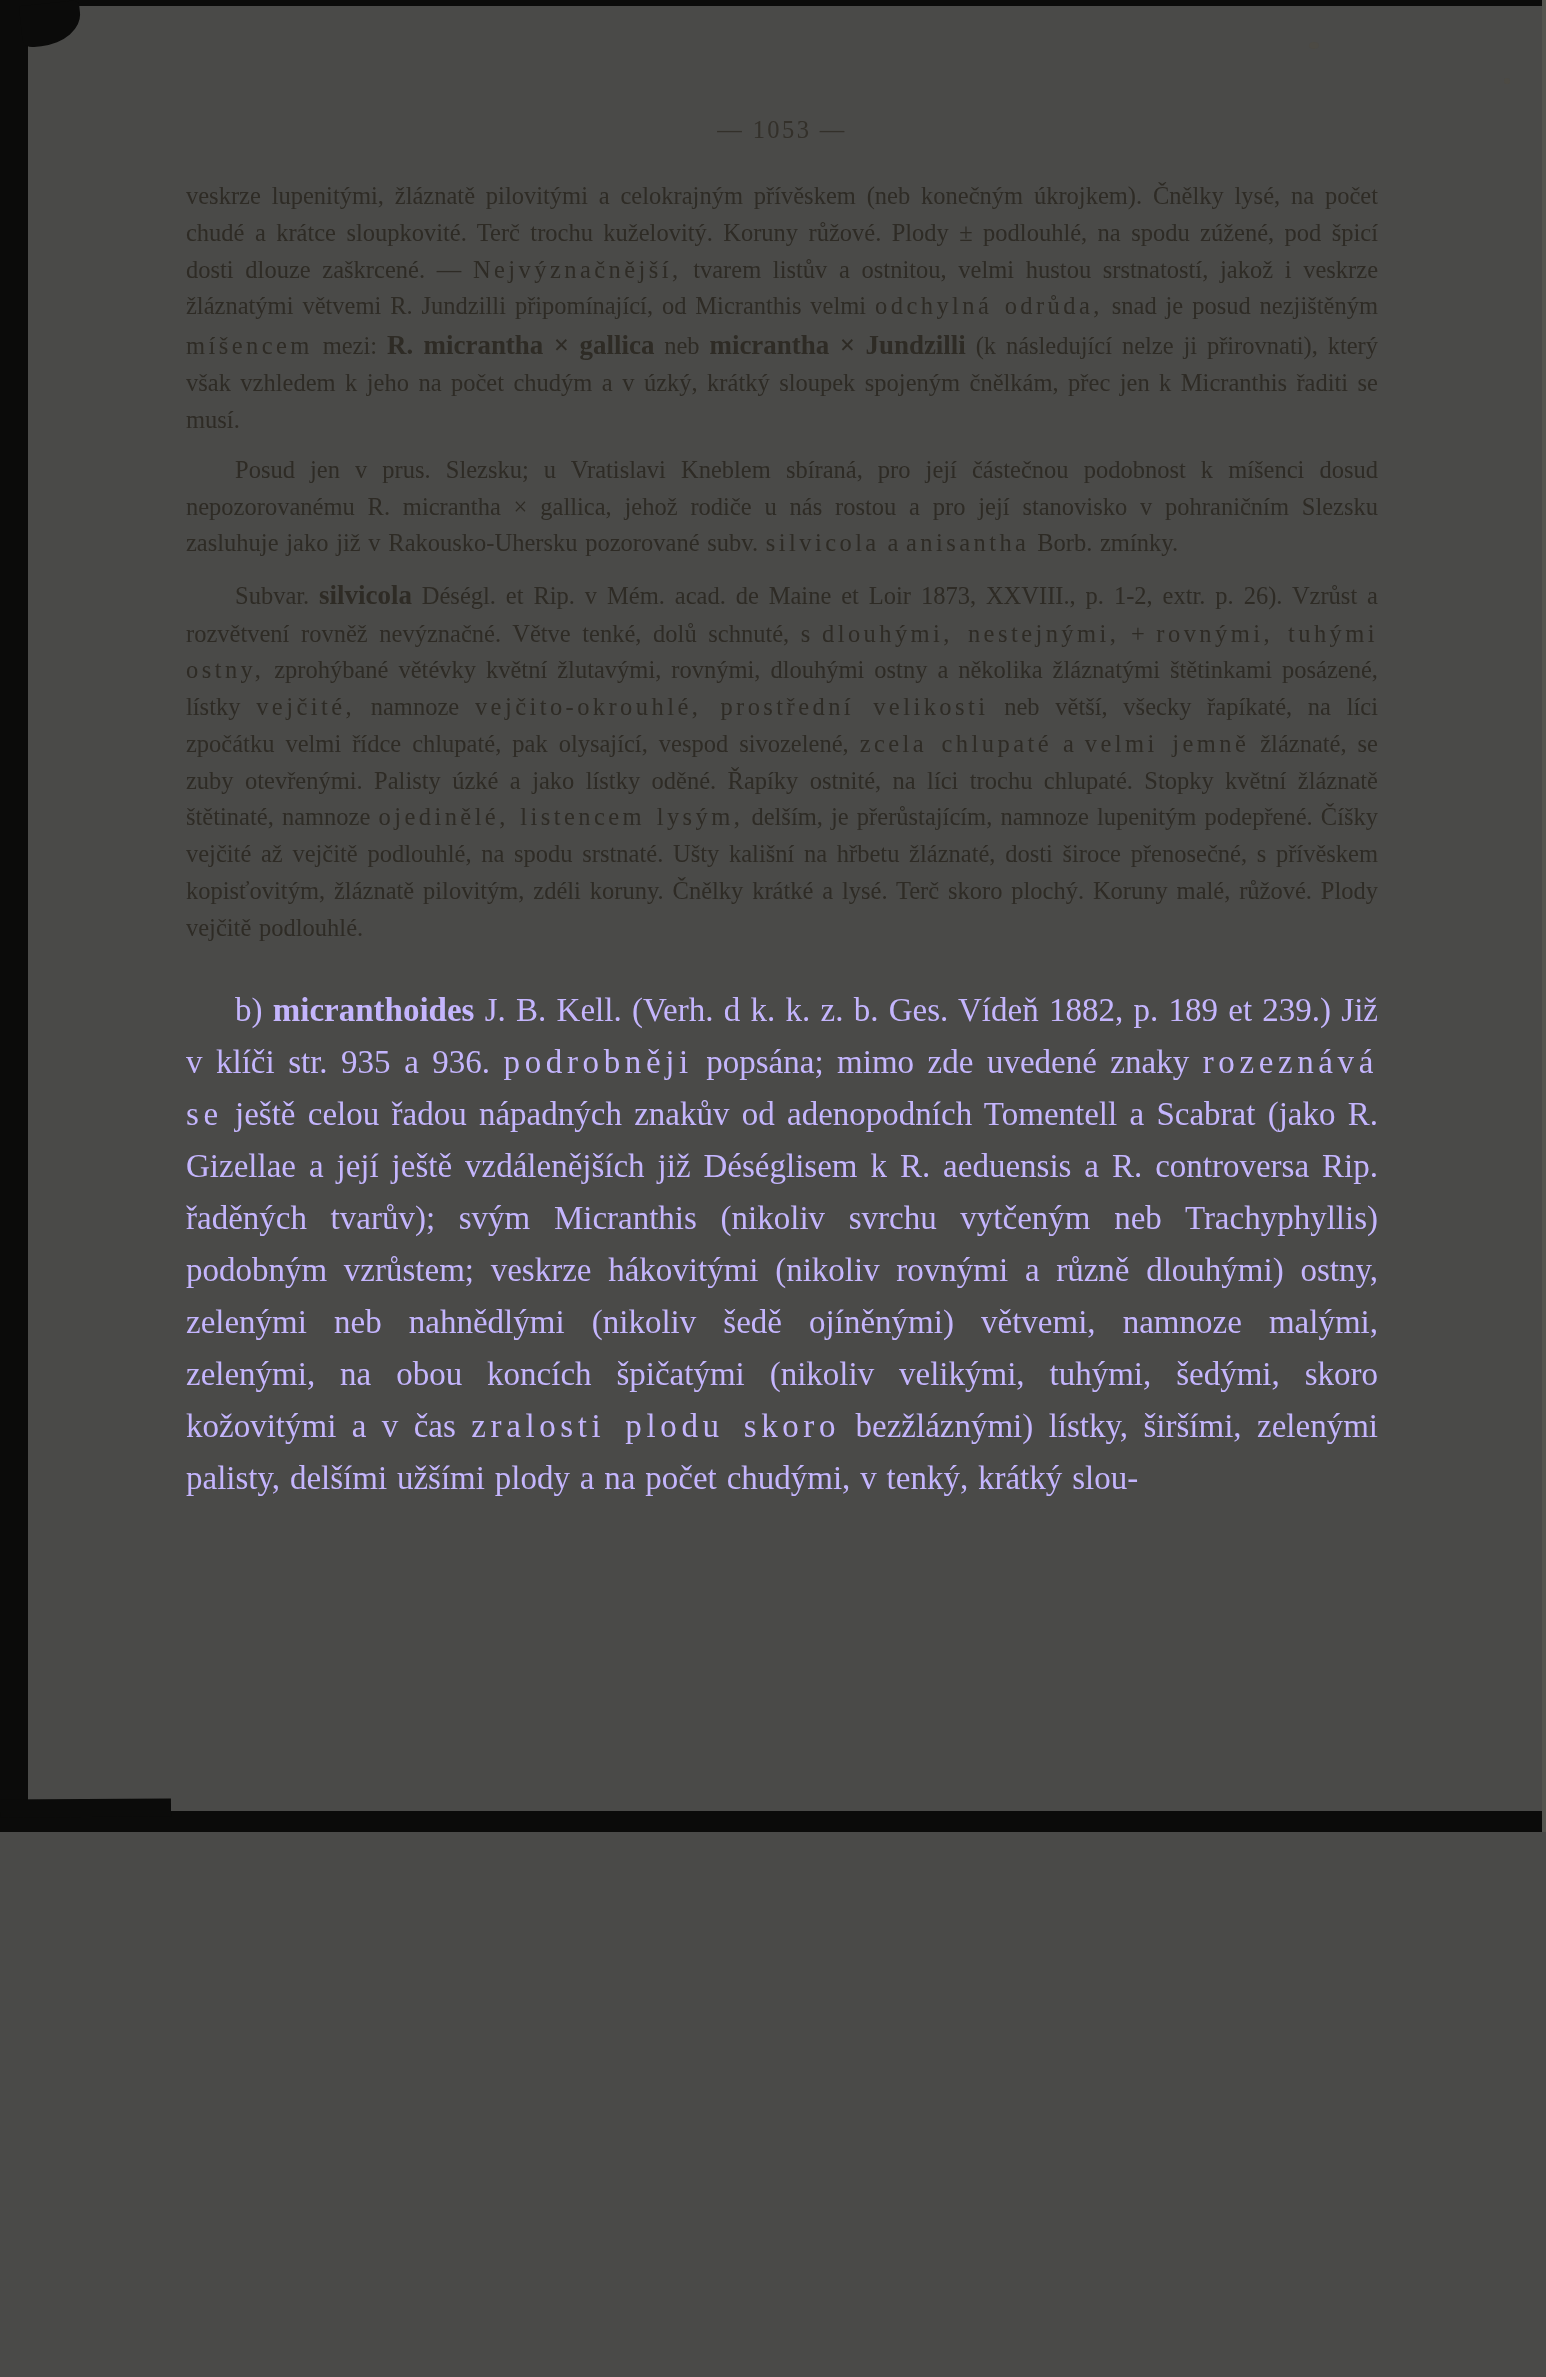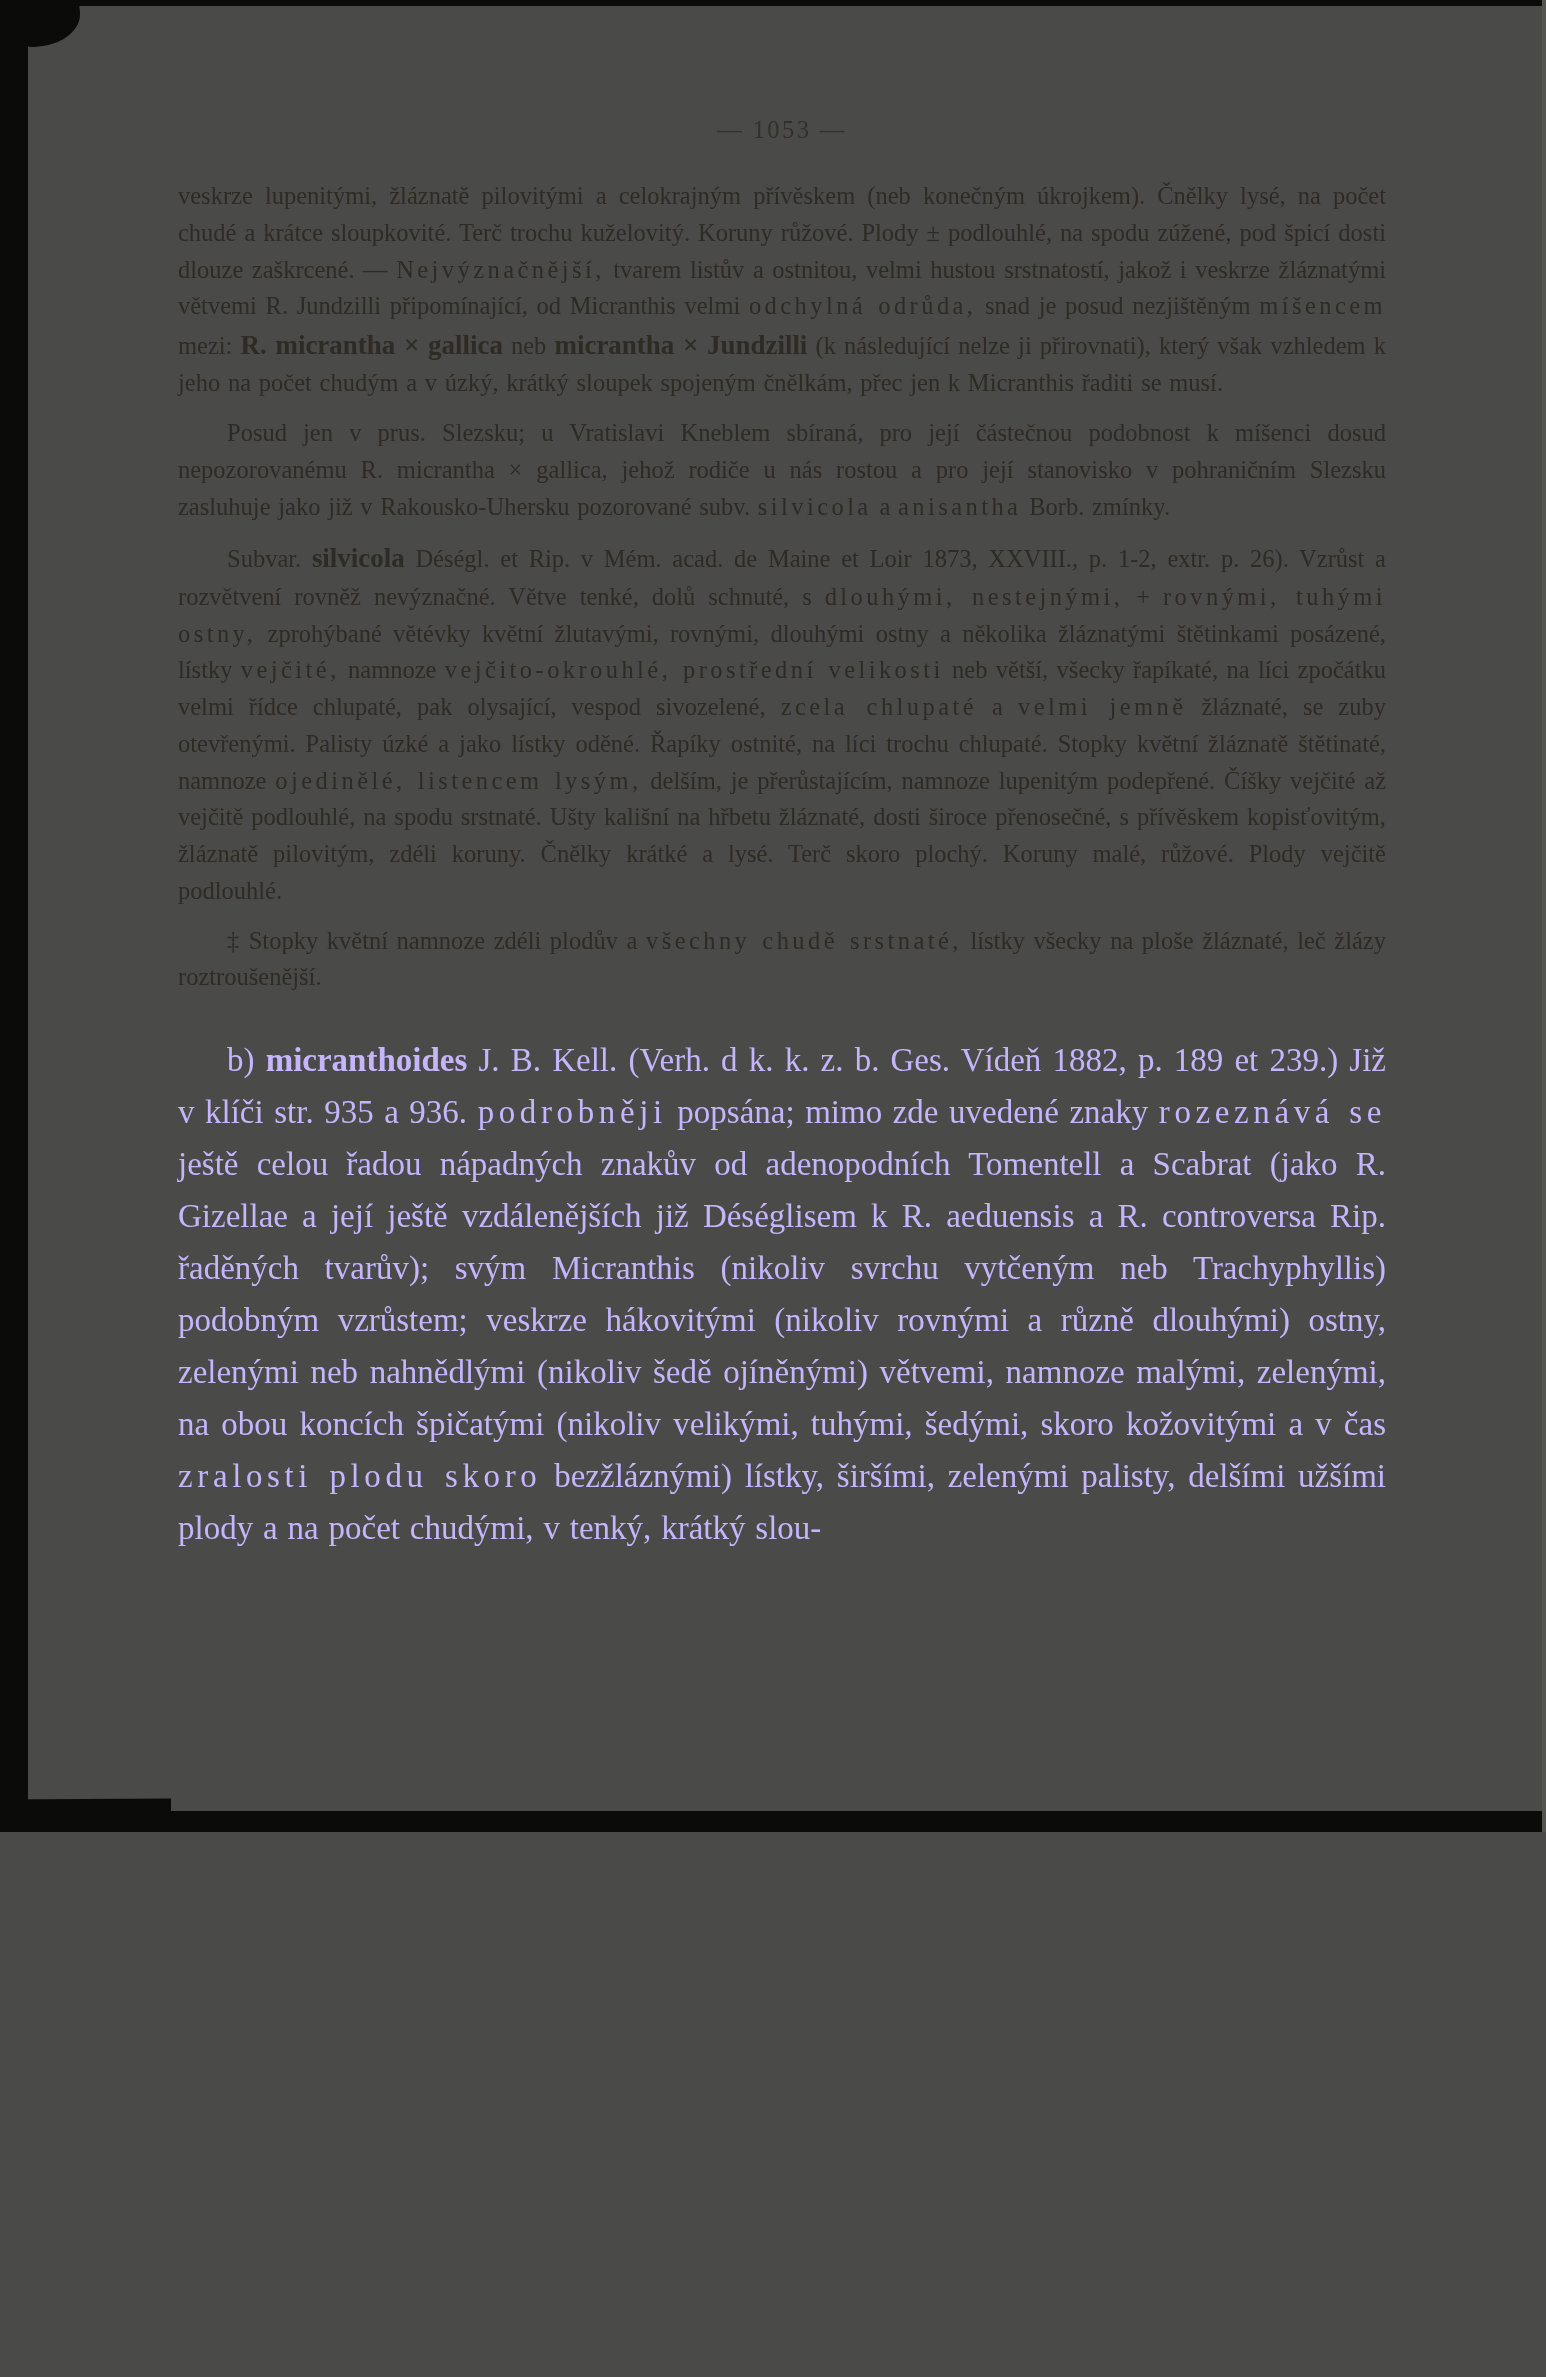--- a/index.html
+++ b/index.html
@@ -48,21 +48,21 @@
     color: #2e2b25;
   }
   .page-number {
     text-align: center;
     font-size: 24.5px;
     letter-spacing: 2.4px;
     color: #33302a;
     margin-bottom: 34px;
   }
   .para {
-    margin: 0;
+    margin: 8px;
     text-align: justify;
     font-size: 24.5px;
     line-height: 1.5;
     color: #2e2b25;
     word-spacing: 1.6px;
     font-family: Liberation Serif, serif;
   }
   .para + .para { margin-top: 13px; }
   .para.indent { text-indent: 49px; }
   .para.large {
@@ -90,19 +90,18 @@
   <div class="speck s1"></div>
   <div class="speck s2"></div>
   <div class="speck s3"></div>
 
   <div class="content">
     <div class="page-number">— 1053 —</div>
     <div id="paragraphs">
         <p class="para"><span class="seg n">veskrze lupenitými, žláznatě pilovitými a celokrajným přívěskem (neb konečným úkrojkem). Čnělky lysé, na počet chudé a krátce sloupkovité. Terč trochu kuželovitý. Koruny růžové. Plody ± podlouhlé, na spodu zúžené, pod špicí dosti dlouze zaškrcené. — </span><span class="seg sp">Nejvýznačnější,</span><span class="seg n"> tvarem listův a ostnitou, velmi hustou srstnatostí, jakož i veskrze žláznatými větvemi R. Jundzilli připomínající, od Micranthis velmi </span><span class="seg sp">odchylná odrůda,</span><span class="seg n"> snad je posud nezjištěným </span><span class="seg sp">míšencem</span><span class="seg n"> mezi: </span><span class="seg bl">R. micrantha × gallica</span><span class="seg n"> neb </span><span class="seg bl">micrantha × Jundzilli</span><span class="seg n"> (k následující nelze ji přirovnati), který však vzhledem k jeho na počet chudým a v úzký, krátký sloupek spojeným čnělkám, přec jen k Micranthis řaditi se musí.</span></p>
         <p class="para indent"><span class="seg n">Posud jen v prus. Slezsku; u Vratislavi Kneblem sbíraná, pro její částečnou podobnost k míšenci dosud nepozorovanému R. micrantha × gallica, jehož rodiče u nás rostou a pro její stanovisko v pohraničním Slezsku zasluhuje jako již v Rakousko-Uhersku pozorované subv. </span><span class="seg sp">silvicola</span><span class="seg n"> a </span><span class="seg sp">anisantha</span><span class="seg n"> Borb. zmínky.</span></p>
         <p class="para indent"><span class="seg n">Subvar. </span><span class="seg bl">silvicola</span><span class="seg n"> Déségl. et Rip. v Mém. acad. de Maine et Loir 1873, XXVIII., p. 1-2, extr. p. 26). Vzrůst a rozvětvení rovněž nevýznačné. Větve tenké, dolů schnuté, s </span><span class="seg sp">dlouhými, nestejnými,</span><span class="seg n"> + </span><span class="seg sp">rovnými, tuhými ostny,</span><span class="seg n"> zprohýbané větévky květní žlutavými, rovnými, dlouhými ostny a několika žláznatými štětinkami posázené, lístky </span><span class="seg sp">vejčité,</span><span class="seg n"> namnoze </span><span class="seg sp">vejčito-okrouhlé, prostřední velikosti</span><span class="seg n"> neb větší, všecky řapíkaté, na líci zpočátku velmi řídce chlupaté, pak olysající, vespod sivozelené, </span><span class="seg sp">zcela chlupaté</span><span class="seg n"> a </span><span class="seg sp">velmi jemně</span><span class="seg n"> žláznaté, se zuby otevřenými. Palisty úzké a jako lístky oděné. Řapíky ostnité, na líci trochu chlupaté. Stopky květní žláznatě štětinaté, namnoze </span><span class="seg sp">ojedinělé, listencem lysým,</span><span class="seg n"> delším, je přerůstajícím, namnoze lupenitým podepřené. Číšky vejčité až vejčitě podlouhlé, na spodu srstnaté. Ušty kališní na hřbetu žláznaté, dosti široce přenosečné, s přívěskem kopisťovitým, žláznatě pilovitým, zdéli koruny. Čnělky krátké a lysé. Terč skoro plochý. Koruny malé, růžové. Plody vejčitě podlouhlé.</span></p>
-        <p class="para indent"><span class="seg n">‡ Stopky květní namnoze zdéli plodův a </span><span class="seg sp">všechny chudě srstnaté,</span><span class="seg n"> lístky všecky na ploše žláznaté, leč žlázy roztroušenější.</span></p>
         <p class="para large indent"><span class="seg n">b) </span><span class="seg b">micranthoides</span><span class="seg n"> J. B. Kell. (Verh. d k. k. z. b. Ges. Vídeň 1882, p. 189 et 239.) Již v klíči str. 935 a 936. </span><span class="seg sp">podrobněji</span><span class="seg n"> popsána; mimo zde uvedené znaky </span><span class="seg sp">rozeznává se</span><span class="seg n"> ještě celou řadou nápadných znakův od adenopodních Tomentell a Scabrat (jako R. Gizellae a její ještě vzdálenějších již Déséglisem k R. aeduensis a R. controversa Rip. řaděných tvarův); svým Micranthis (nikoliv svrchu vytčeným neb Trachyphyllis) podobným vzrůstem; veskrze hákovitými (nikoliv rovnými a různě dlouhými) ostny, zelenými neb nahnědlými (nikoliv šedě ojíněnými) větvemi, namnoze malými, zelenými, na obou koncích špičatými (nikoliv velikými, tuhými, šedými, skoro kožovitými a v čas </span><span class="seg sp">zralosti plodu skoro</span><span class="seg n"> bezžláznými) lístky, širšími, zelenými palisty, delšími užšími plody a na počet chudými, v tenký, krátký slou-</span></p>
       </div>
   </div>
 
 </div>
 
 
 </body></html>

